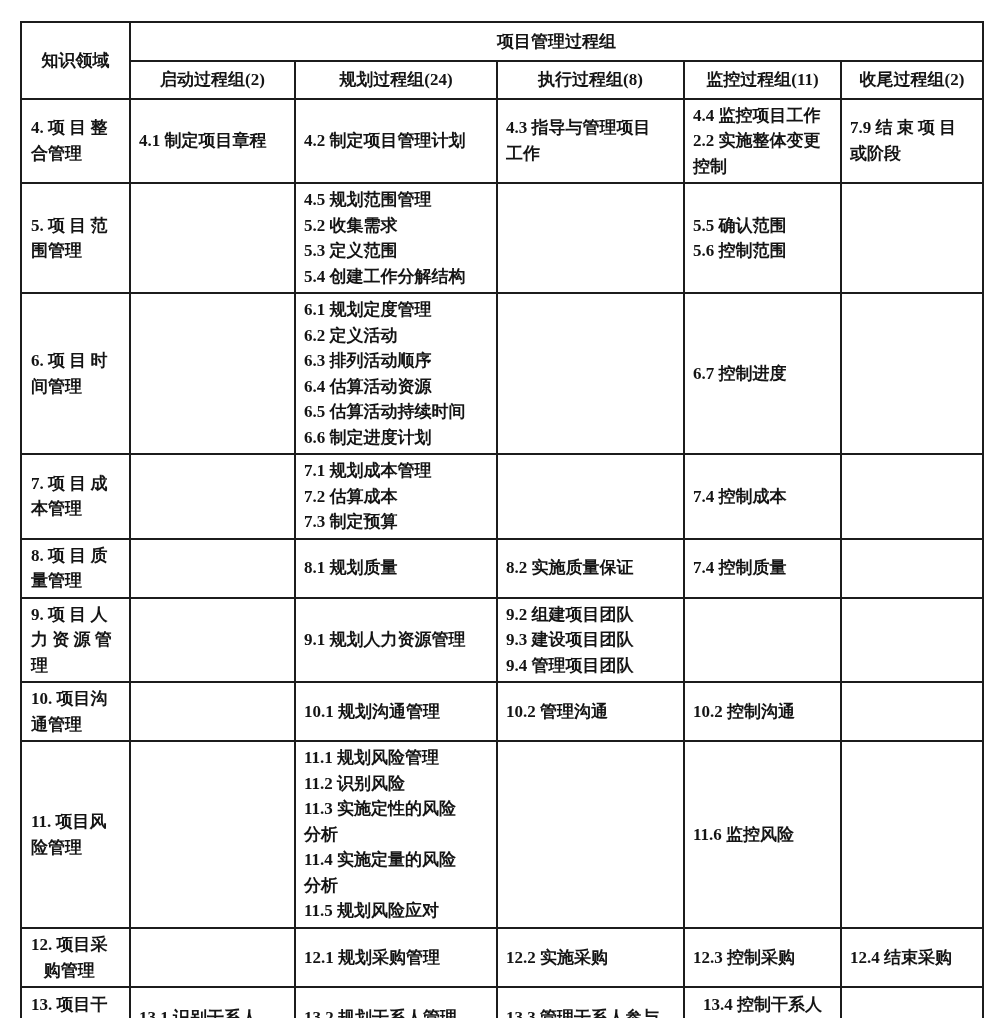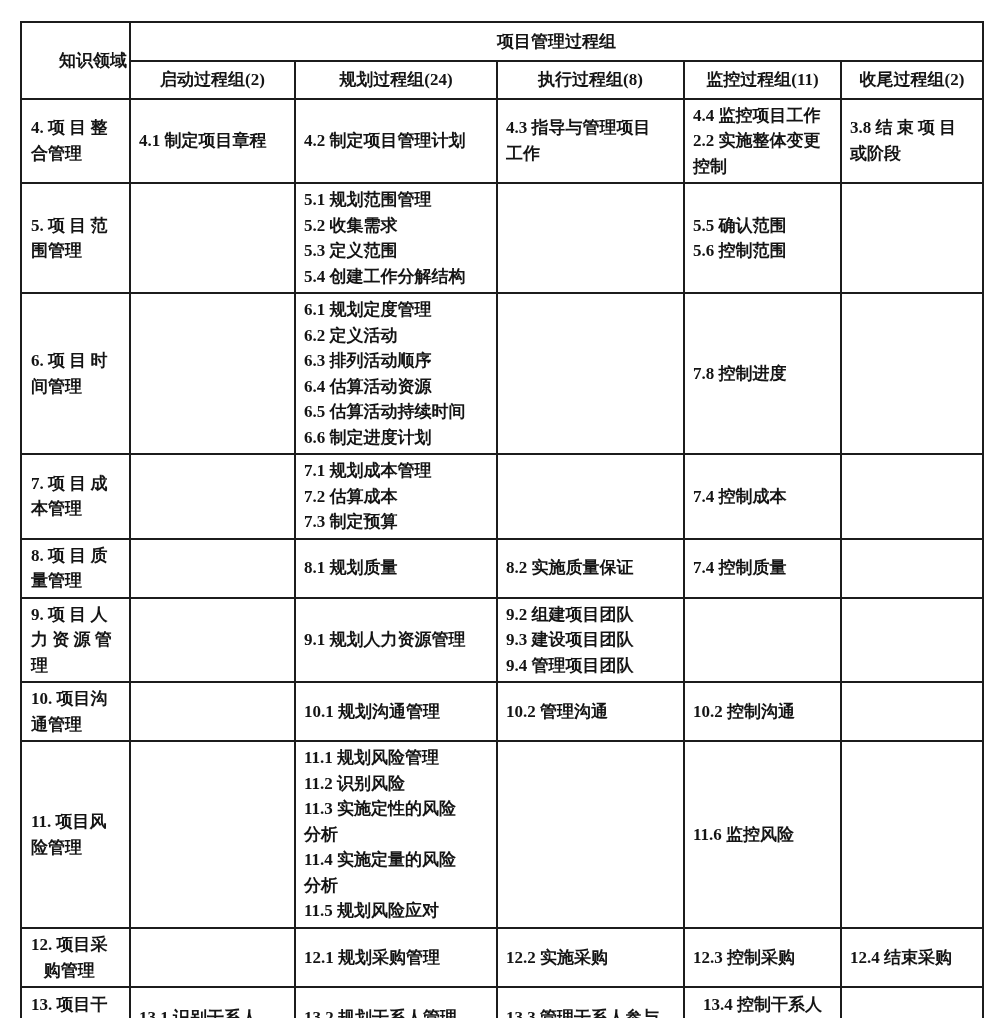--- a/index.html
+++ b/index.html
@@ -31,21 +31,21 @@
     box-sizing: border-box;
     white-space: pre-wrap;
     overflow: hidden;
   }
   th.group-header {
     text-align: center;
     font-size: 17.5px;
     padding: 4px 6px;
   }
   th.corner {
-    text-align: right;
+    text-align: center;
     padding: 4px 2px;
   }
   th.col-header {
     text-align: center;
     padding: 5px 2px;
   }
   td.area {
     text-align: left;
     padding: 3px 4px 3px 9px;
   }
@@ -100,48 +100,48 @@
       <tr class="r4">
         <td class="area">4. 项 目 整
 合管理</td>
         <td class="proc">4.1 制定项目章程</td>
         <td class="proc">4.2 制定项目管理计划</td>
         <td class="proc">4.3 指导与管理项目
 工作</td>
         <td class="proc">4.4 监控项目工作
 2.2 实施整体变更
 控制</td>
-        <td class="proc">3.8 结 束 项 目
+        <td class="proc">7.9 结 束 项 目
 或阶段</td>
       </tr>
       <tr class="r5">
         <td class="area">5. 项 目 范
 围管理</td>
         <td class="proc"></td>
-        <td class="proc">5.1 规划范围管理
+        <td class="proc">4.5 规划范围管理
 5.2 收集需求
 5.3 定义范围
 5.4 创建工作分解结构</td>
         <td class="proc"></td>
         <td class="proc">5.5 确认范围
 5.6 控制范围</td>
         <td class="proc"></td>
       </tr>
       <tr class="r6">
         <td class="area">6. 项 目 时
 间管理</td>
         <td class="proc"></td>
         <td class="proc">6.1 规划定度管理
 6.2 定义活动
 6.3 排列活动顺序
 6.4 估算活动资源
 6.5 估算活动持续时间
 6.6 制定进度计划</td>
         <td class="proc"></td>
-        <td class="proc">7.8 控制进度</td>
+        <td class="proc">6.7 控制进度</td>
         <td class="proc"></td>
       </tr>
       <tr class="r7">
         <td class="area">7. 项 目 成
 本管理</td>
         <td class="proc"></td>
         <td class="proc">7.1 规划成本管理
 7.2 估算成本
 7.3 制定预算</td>
         <td class="proc"></td>

